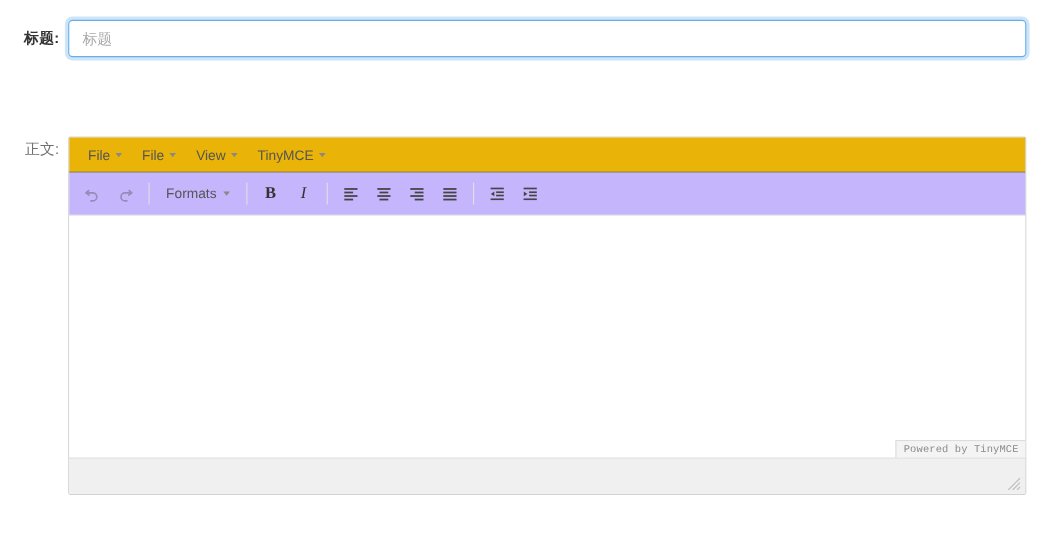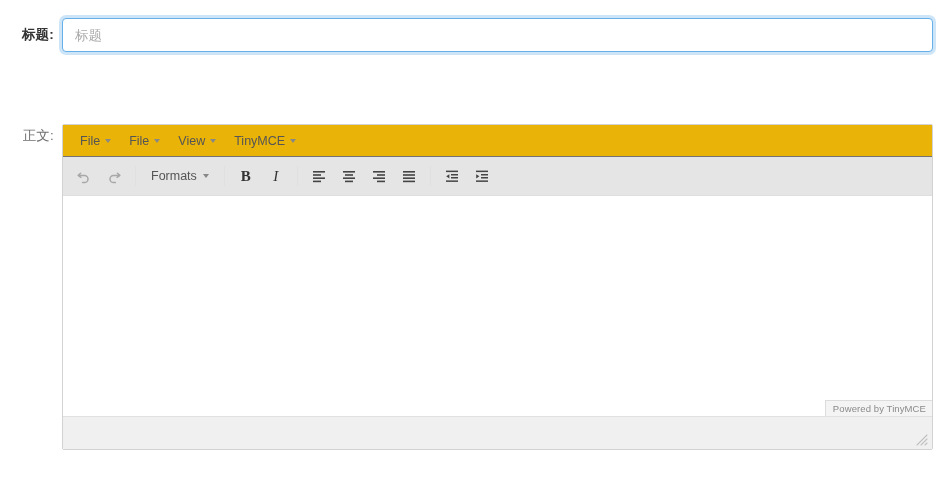--- a/index.html
+++ b/index.html
@@ -99,21 +99,21 @@
   }
   .caret {
     width: 0; height: 0;
     border-left: 3.5px solid transparent;
     border-right: 3.5px solid transparent;
     border-top: 4px solid #888;
     display: inline-block;
   }
 
   .toolbar {
-    background: #e5e5e5;
+    background: #c4b5fd;
     border-bottom: 1px solid #dedede;
     height: 39px;
     display: flex;
     align-items: center;
     padding-left: 6px;
     box-sizing: border-box;
     text-align: center;
   }
   .tgroup { display: flex; align-items: center; }
   .tsep {
@@ -151,21 +151,21 @@
     right: 0;
     bottom: 0;
     background: #f4f4f4;
     border-left: 1px solid #dcdcdc;
     border-top: 1px solid #dcdcdc;
     font-size: 9.5px;
     color: #8a8a8a;
     padding: 2px 6px 2px 7px;
     letter-spacing: 0.1px;
     white-space: nowrap;
-    font-family: Liberation Sans, sans-serif;
+    font-family: Liberation Mono, monospace;
   }
 
   .statusbar {
     height: 32px;
     background: #f0f0f0;
     border-top: 1px solid #e0e0e0;
     position: relative;
   }
   .resize-grip {
     position: absolute;

